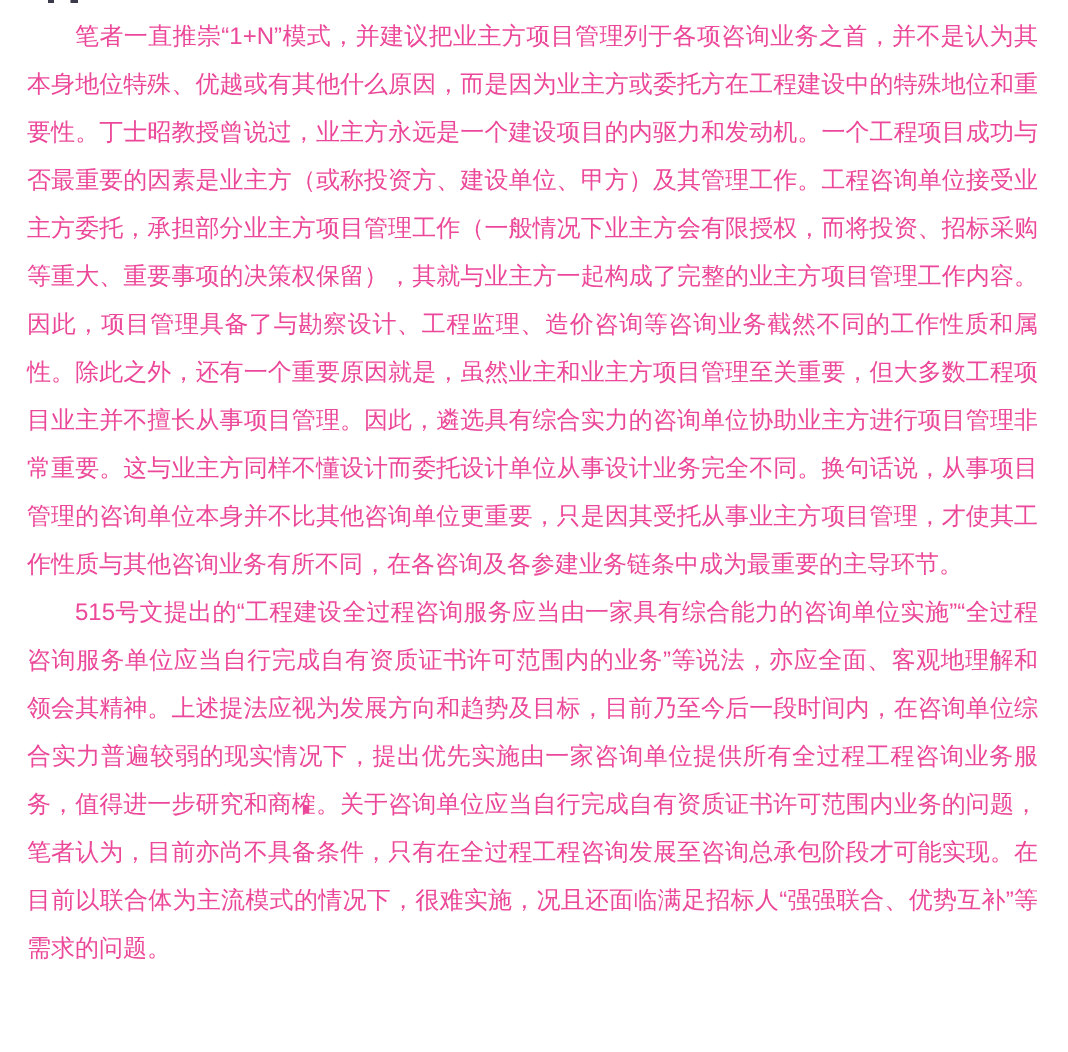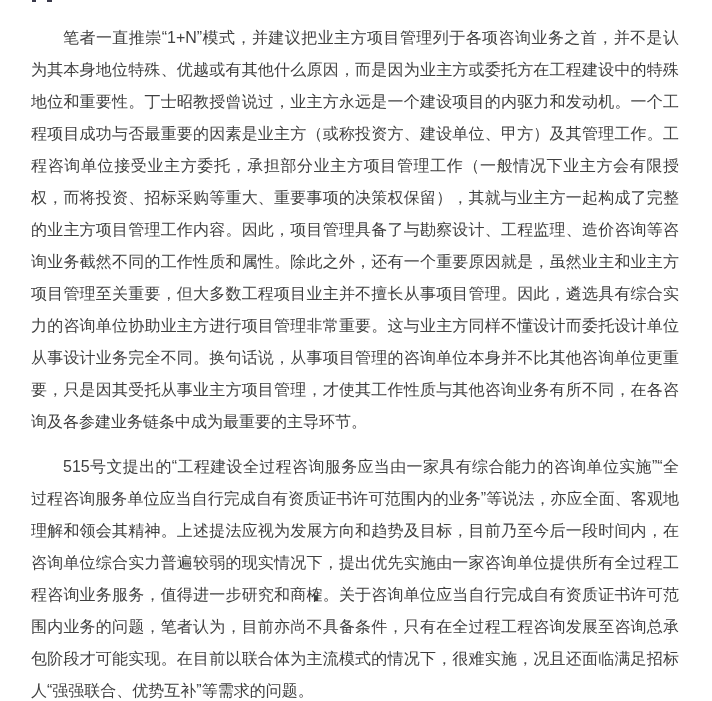--- a/index.html
+++ b/index.html
@@ -33,25 +33,25 @@
     position: absolute;
     top: 0;
     height: 2px;
     background: #3a3a4a;
     display: block;
   }
   .clipped-line .frag-1 { left: 32px; width: 4px; }
   .clipped-line .frag-2 { left: 47px; width: 5px; }
 
   .para {
-    margin: 13px;
+    margin: 0;
     font-family: "Liberation Sans", sans-serif;
     font-size: 16px;
     line-height: 32px;
-    color: #404040;
+    color: #ec4899;
     text-align: justify;
     text-indent: 2em;
     word-break: break-all;
   }
 </style>
 </head>
 <body>
 
 <div class="page">
   <div class="clipped-line">

